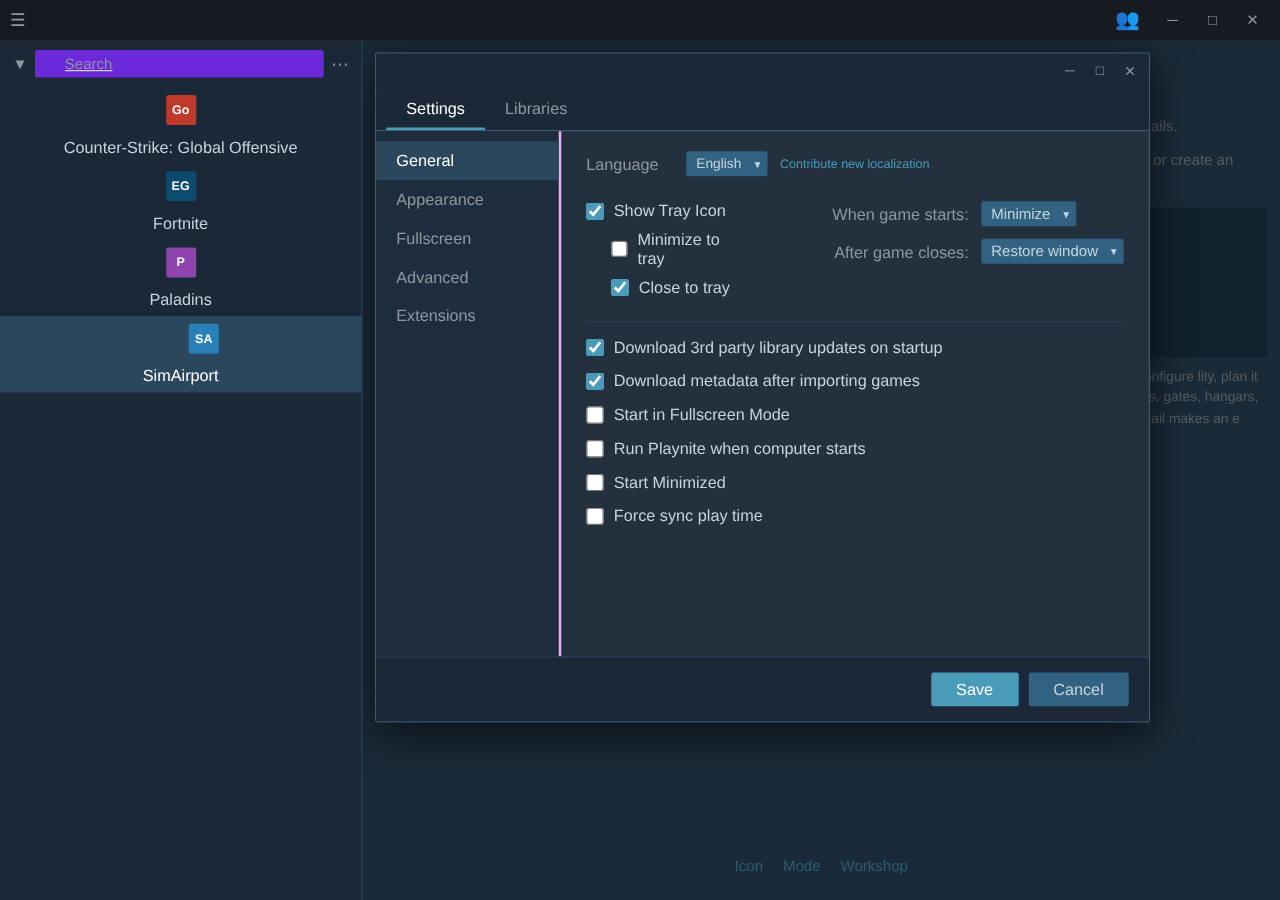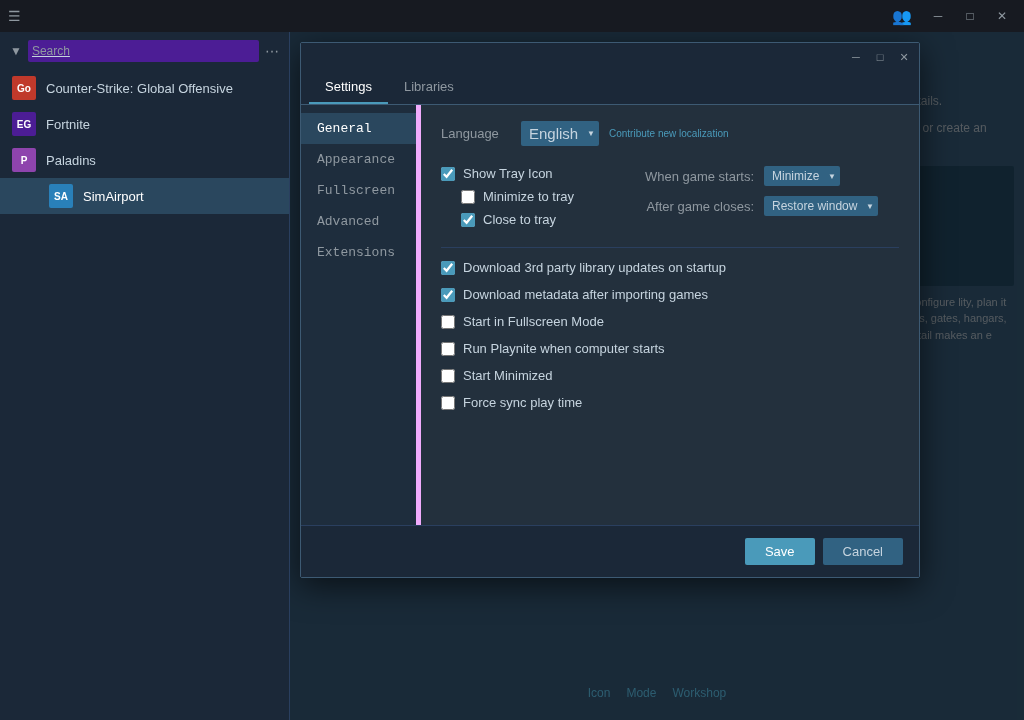--- a/index.html
+++ b/index.html
@@ -78,54 +78,55 @@
       padding: 8px 10px;
       background: #1b2838;
     }
     .filter-icon {
       color: #8f98a0;
       font-size: 12px;
       cursor: pointer;
     }
     .search-input {
       flex: 1;
-      background: #4c1d95;
+      background: #6d28d9;
       border: none;
       color: #c6d4df;
-      padding: 4px 4px;
+      padding: 4px 24px;
       font-size: 12px;
       border-radius: 2px;
       outline: none;
       text-decoration: underline;
     }
     .search-input::placeholder { color: #8f98a0; }
     .dots-icon { color: #8f98a0; font-size: 14px; cursor: pointer; }
 
     .sidebar-item {
       display: flex;
       align-items: center;
       gap: 10px;
       padding: 6px 12px;
       cursor: pointer;
       font-size: 13px;
+      flex-direction: column;
     }
     .sidebar-item.active { background: #2a475e; }
     .game-icon {
       width: 24px;
       height: 24px;
       border-radius: 2px;
       display: flex;
       align-items: center;
       justify-content: center;
       font-size: 10px;
       font-weight: bold;
       flex-shrink: 0;
     }
     .icon-csgo { background: #c0392b; color: white; }
-    .icon-epic { background: #4c1d95; color: white; }
+    .icon-epic { background: #0c4a6e; color: white; }
     .icon-paladins { background: #8e44ad; color: white; }
     .icon-simairport { background: #2980b9; color: white; margin-left: 37px; }
     .sidebar-game-name { color: #c6d4df; font-size: 13px; }
     .sidebar-item.active .sidebar-game-name { color: #ffffff; }
 
     
     .main-content {
       flex: 1;
       background: #2a475e;
       position: relative;
@@ -253,25 +254,24 @@
       color: #ffffff;
       border-bottom: 2px solid #4a9aba;
     }
 
     .dialog-body {
       display: flex;
       min-height: 420px;
     }
 
     .settings-nav {
-      width: 120px;
+      width: 148px;
       background: #1e2d3d;
       padding: 8px 0;
-      border-right: 5px solid #f0abfc;
-      font-family: Liberation Mono, monospace;
+      border-right: 2px solid #f0abfc;
     }
     .settings-nav-item {
       padding: 8px 16px;
       font-size: 13px;
       color: #8f98a0;
       cursor: pointer;
     }
     .settings-nav-item.active {
       background: #2a475e;
       color: #ffffff;
@@ -293,21 +293,21 @@
     .lang-label {
       color: #8f98a0;
       font-size: 13px;
       min-width: 70px;
     }
     .lang-select {
       background: #316282;
       border: none;
       color: #c6d4df;
       padding: 4px 8px;
-      font-size: 15px;
+      font-size: 11px;
       cursor: pointer;
       border-radius: 2px;
       appearance: none;
       -webkit-appearance: none;
       padding-right: 20px;
       position: relative;
     }
     .lang-select-wrap {
       position: relative;
       display: inline-flex;

